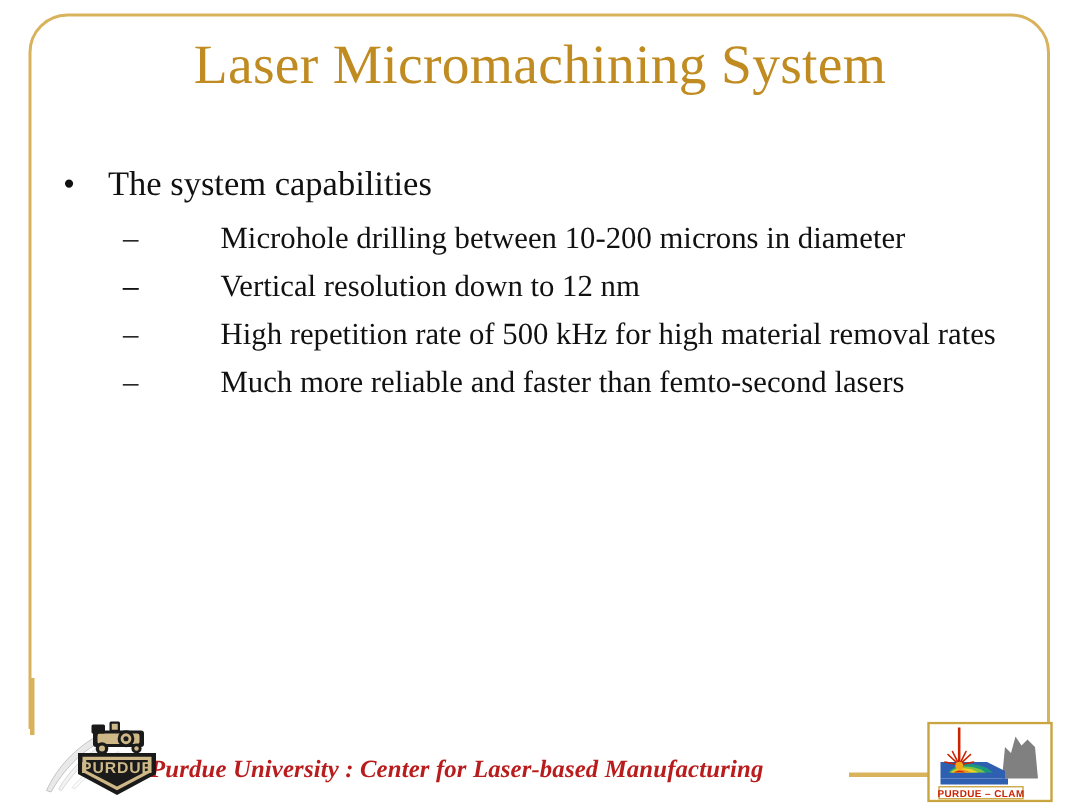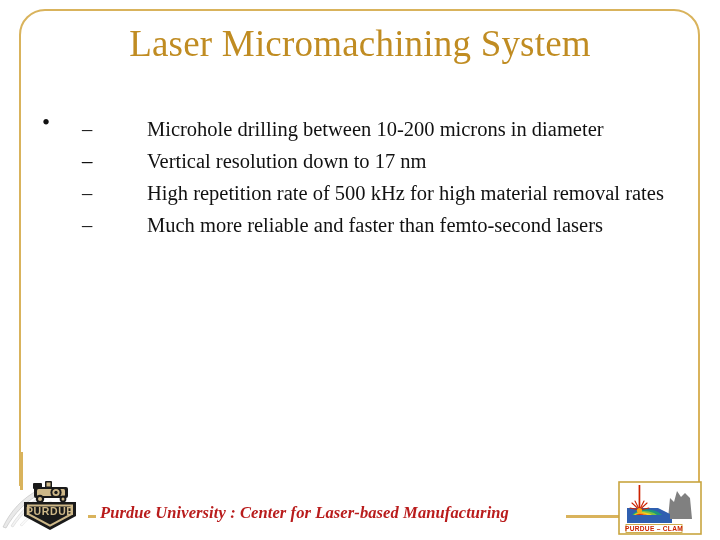--- a/index.html
+++ b/index.html
@@ -139,21 +139,21 @@
     font-weight: bold;
     font-style: italic;
     color: #b91c1c;
     white-space: nowrap;
     letter-spacing: 0.1px;
   }
 
   
   .purdue-logo {
     position: absolute;
-    left: 0;
+    left: 28px;
     top: 470px;
     width: 96px;
     height: 64px;
   }
 
   
   .clam-logo {
     position: absolute;
     left: 618px;
     top: 481px;
@@ -172,36 +172,37 @@
   <div class="left-stub"></div>
   <div class="footer-rule-left"></div>
   <div class="footer-rule"></div>
 
   <div class="title">Laser Micromachining System</div>
 
   <div class="body">
 
     <div class="lvl1">
       <span class="marker">•</span>
+      <span>The system capabilities</span>
     </div>
 
     <div class="sub-list">
 
       <div class="lvl2">
         <span class="marker">–</span>
         <span class="txt">Microhole drilling between 10-200 microns in diameter</span>
       </div>
 
       <div class="lvl2">
         <span class="marker">–</span>
       </div>
 
       <div class="lvl2">
         <span class="marker">–</span>
-        <span class="txt">Vertical resolution down to 17 nm</span>
+        <span class="txt">Vertical resolution down to 12 nm</span>
       </div>
 
       <div class="lvl2">
         <span class="marker">–</span>
         <span class="txt">High repetition rate of 500 kHz for high material removal rates</span>
       </div>
 
       <div class="lvl2">
         <span class="marker">–</span>
         <span class="txt">Much more reliable and faster than femto-second lasers</span>

